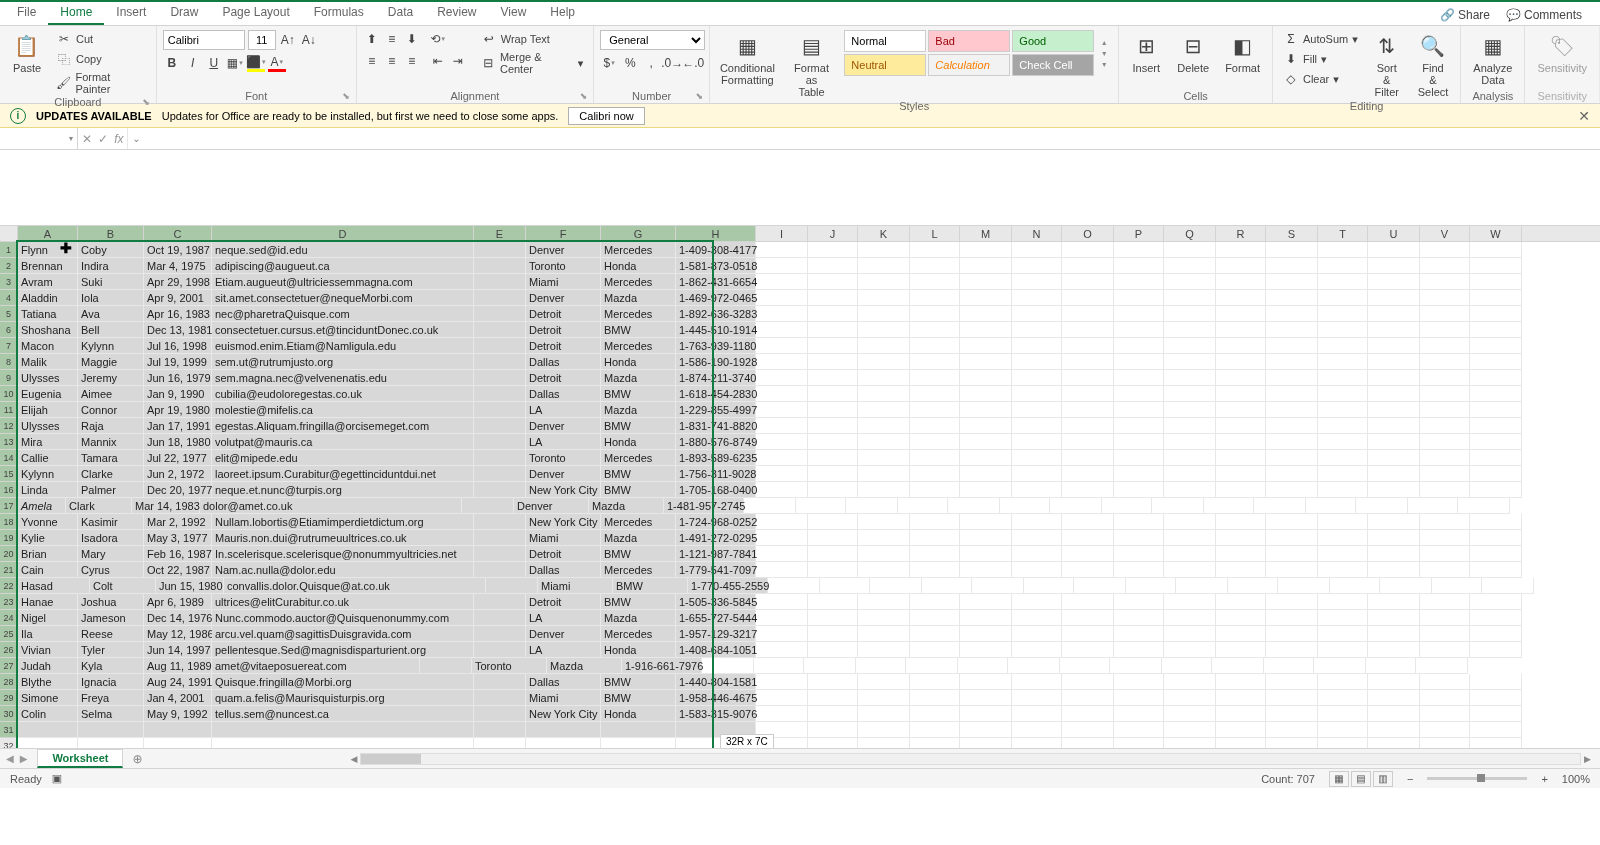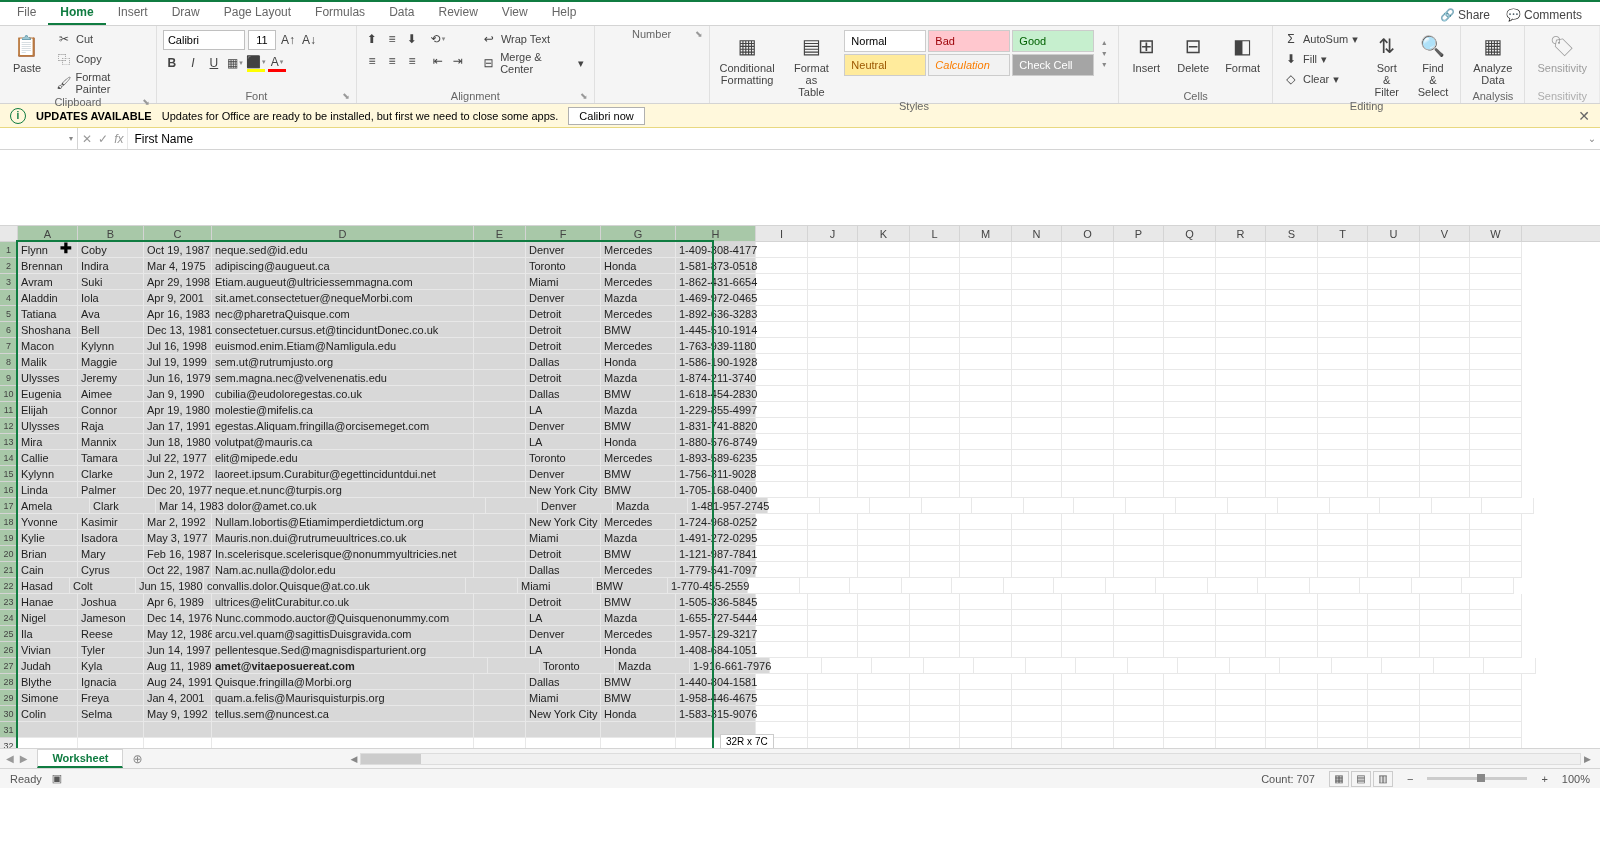--- a/index.html
+++ b/index.html
@@ -4,21 +4,21 @@
 <style>
 * { margin: 0; padding: 0; box-sizing: border-box; font-family: 'Segoe UI', Tahoma, sans-serif; }
 body { background: #fff; font-size: 12px; overflow: hidden; width: 1600px; height: 845px; position: relative; }
 
 
 .titlebar { height: 2px; background: #107c41; }
 
 
 .tabs { display: flex; height: 24px; border-bottom: 1px solid #d4d4d4; padding-left: 5px; align-items: flex-end; }
 .tab { padding: 4px 12px; font-size: 12px; color: #666; cursor: pointer; border-bottom: 2px solid transparent; }
-.tab.active { color: #107c41; border-bottom: 2px solid #107c41; font-weight: 700; }
+.tab.active { color: #107c41; border-bottom: 2px solid #107c41; font-weight: 400; }
 .tab-right { margin-left: auto; display: flex; padding-right: 10px; }
 .tab-right .rbtn { padding: 3px 8px; font-size: 12px; color: #444; display: flex; align-items: center; gap: 3px; }
 
 
 .ribbon { height: 78px; background: #f5f5f5; border-bottom: 1px solid #d4d4d4; display: flex; }
 .ribbon-group { border-right: 1px solid #e0e0e0; padding: 2px 6px 0 6px; display: flex; flex-direction: column; justify-content: space-between; }
 .ribbon-group-content { display: flex; gap: 4px; flex: 1; align-items: flex-start; padding-top: 2px; }
 .ribbon-group-label { text-align: center; font-size: 11px; color: #666; padding-bottom: 1px; position: relative; }
 .ribbon-group-label .launcher { position: absolute; right: 0; bottom: 2px; font-size: 9px; color: #999; }
 
@@ -210,20 +210,30 @@
             <span class="icon">↩</span>
             <span>Wrap Text</span>
           </div>
         <div class="small-btn"><span class="icon">⊟</span><span>Merge &amp; Center</span> ▾</div>
       </div>
     </div>
     <div class="ribbon-group-label"><span>Alignment</span><span class="launcher">⬊</span></div>
   </div>
 
   <div class="ribbon-group" style="min-width:115px">
+    <div class="ribbon-group-content" style="flex-direction:column;gap:4px">
+      <select class="font-name" style="width:105px"><option>General</option></select>
+      <div class="font-row">
+        <span class="mini-icon-btn dd">$</span>
+        <span class="mini-icon-btn">%</span>
+        <span class="mini-icon-btn">,</span>
+        <span class="mini-icon-btn">.0→</span>
+        <span class="mini-icon-btn">←.0</span>
+      </div>
+    </div>
     <div class="ribbon-group-label"><span>Number</span><span class="launcher">⬊</span></div>
   </div>
 
   <div class="ribbon-group">
     <div class="ribbon-group-content">
       <div class="big-btn">
         <span class="icon">▦</span>
         <span style="white-space:pre-line;text-align:center;line-height:1.1">Conditional
 Formatting</span>
       </div>
@@ -321,21 +331,20 @@
   <span class="close">✕</span>
 </div>
 
 <div class="formula-bar">
   <div class="name-box"></div>
   <div class="fb-btns">
     <span>✕</span>
     <span>✓</span>
     <span><i>fx</i></span>
   </div>
-  <div class="fb-input">First Name</div>
   <div class="fb-expand">⌄</div>
 </div>
 
 <div class="gap"></div>
 
 <div class="grid-container">
   <div class="col-headers" id="col-headers">
     <div class="corner"></div>
   <div class="col-h sel" style="width: 60px;">A</div>
       <div class="col-h sel" style="width: 66px;">B</div>
@@ -795,21 +804,21 @@
           <div class="cell" style="width: 50px;"></div>
           <div class="cell" style="width: 52px;"></div>
           <div class="cell" style="width: 50px;"></div>
           <div class="cell" style="width: 52px;"></div>
           <div class="cell" style="width: 50px;"></div>
           <div class="cell" style="width: 52px;"></div>
           <div class="cell" style="width: 50px;"></div>
           <div class="cell" style="width: 52px;"></div>
         </div>
         <div class="row">
-          <div class="cell sel" style="width: 72px;">Amela</div>
+          <div class="cell sel" style="width: 48px; font-style: italic;">Amela</div>
           <div class="cell sel" style="width: 66px;">Clark</div>
           <div class="cell sel" style="width: 68px;">Mar 14, 1983</div>
           <div class="cell sel" style="width: 262px;">dolor@amet.co.uk</div>
           <div class="cell sel" style="width: 52px;"></div>
           <div class="cell sel" style="width: 75px;">Denver</div>
           <div class="cell sel" style="width: 75px;">Mazda</div>
           <div class="cell sel" style="width: 80px;">1-481-957-2745</div>
           <div class="cell" style="width: 52px;"></div>
           <div class="cell" style="width: 50px;"></div>
           <div class="cell" style="width: 52px;"></div>
@@ -920,21 +929,21 @@
           <div class="cell" style="width: 50px;"></div>
           <div class="cell" style="width: 52px;"></div>
           <div class="cell" style="width: 50px;"></div>
           <div class="cell" style="width: 52px;"></div>
           <div class="cell" style="width: 50px;"></div>
           <div class="cell" style="width: 52px;"></div>
           <div class="cell" style="width: 50px;"></div>
           <div class="cell" style="width: 52px;"></div>
         </div>
         <div class="row">
-          <div class="cell sel" style="width: 52px;">Hasad</div>
+          <div class="cell sel" style="width: 72px;">Hasad</div>
           <div class="cell sel" style="width: 66px;">Colt</div>
           <div class="cell sel" style="width: 68px;">Jun 15, 1980</div>
           <div class="cell sel" style="width: 262px;">convallis.dolor.Quisque@at.co.uk</div>
           <div class="cell sel" style="width: 52px;"></div>
           <div class="cell sel" style="width: 75px;">Miami</div>
           <div class="cell sel" style="width: 75px;">BMW</div>
           <div class="cell sel" style="width: 80px;">1-770-455-2559</div>
           <div class="cell" style="width: 52px;"></div>
           <div class="cell" style="width: 50px;"></div>
           <div class="cell" style="width: 52px;"></div>
@@ -1048,21 +1057,21 @@
           <div class="cell" style="width: 52px;"></div>
           <div class="cell" style="width: 50px;"></div>
           <div class="cell" style="width: 52px;"></div>
           <div class="cell" style="width: 50px;"></div>
           <div class="cell" style="width: 52px;"></div>
         </div>
         <div class="row">
           <div class="cell sel" style="width: 60px;">Judah</div>
           <div class="cell sel" style="width: 66px;">Kyla</div>
           <div class="cell sel" style="width: 68px;">Aug 11, 1989</div>
-          <div class="cell sel" style="width: 276px; font-weight: bold;">amet@vitaeposuereat.com</div>
+          <div class="cell sel" style="width: 208px;">amet@vitaeposuereat.com</div>
           <div class="cell sel" style="width: 52px;"></div>
           <div class="cell sel" style="width: 75px;">Toronto</div>
           <div class="cell sel" style="width: 75px;">Mazda</div>
           <div class="cell sel" style="width: 80px;">1-916-661-7976</div>
           <div class="cell" style="width: 52px;"></div>
           <div class="cell" style="width: 50px;"></div>
           <div class="cell" style="width: 52px;"></div>
           <div class="cell" style="width: 50px;"></div>
           <div class="cell" style="width: 52px;"></div>
           <div class="cell" style="width: 50px;"></div>

